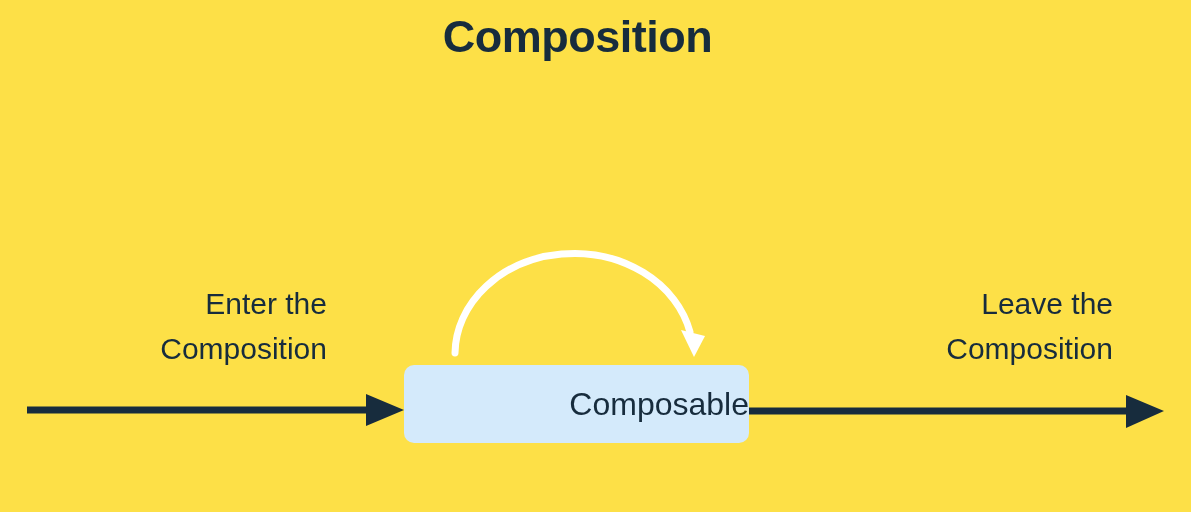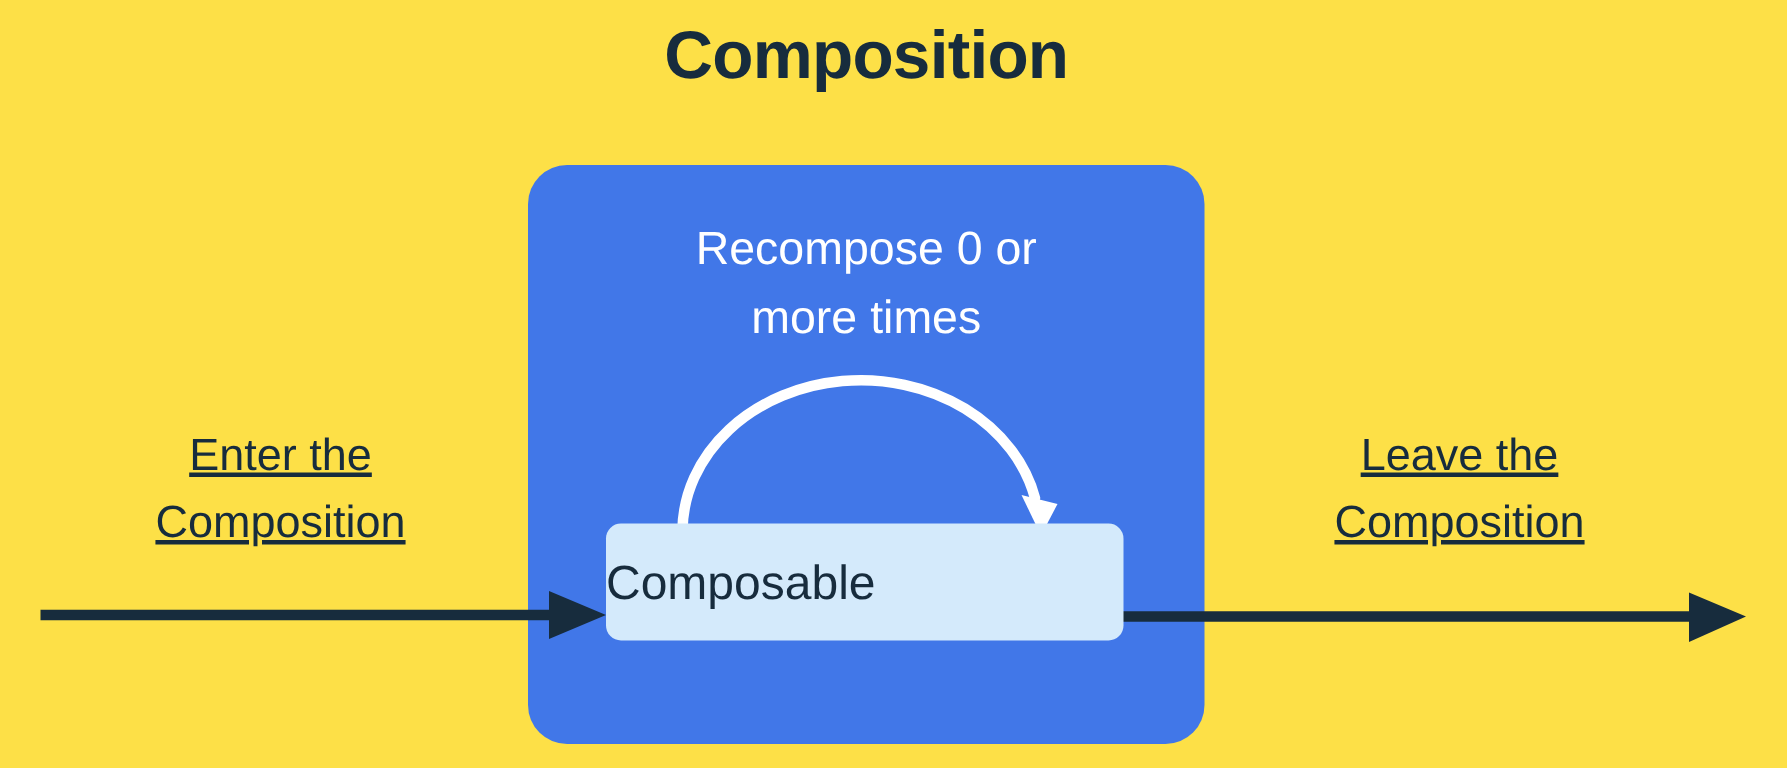--- a/index.html
+++ b/index.html
@@ -48,60 +48,55 @@
   .arrows {
     position: absolute;
     left: 0;
     top: 0;
     z-index: 2;
     pointer-events: none;
   }
   .composable-box {
     position: absolute;
     left: 404px;
-    top: 349px;
+    top: 365px;
     width: 345px;
     height: 78px;
     background: #D4EAFB;
     border-radius: 10px;
     z-index: 3;
     display: flex;
     align-items: center;
-    justify-content: flex-start;
+    justify-content: flex-end;
   }
   .composable-label {
     color: #172C3D;
     font-size: 32px;
   }
   .side-label {
     position: absolute;
     top: 281px;
     width: 280px;
-    text-align: center;
+    text-align: right;
     color: #172C3D;
     font-size: 30px;
     line-height: 45px;
     white-space: pre-line;
     z-index: 2;
-    text-decoration: underline;
   }
   .side-label.enter { left: 47px; }
   .side-label.leave { left: 833px; }
 </style>
 </head>
 <body>
 
 <div class="canvas">
 
   <h1 class="title">Composition</h1>
 
-  <div class="composition-box">
-    <div class="recompose-label">Recompose 0 or
-more times</div>
-  </div>
 
   <svg class="arrows" width="1191" height="512" viewBox="0 0 1191 512">
 
     <g>
       <line x1="27" y1="410" x2="368" y2="410" stroke="#172C3D" stroke-width="7"></line>
       <polygon points="404,410 366,394 366,426" fill="#172C3D"></polygon>
     </g>
 
     <g>
       <line x1="748" y1="411" x2="1128" y2="411" stroke="#172C3D" stroke-width="7"></line>

